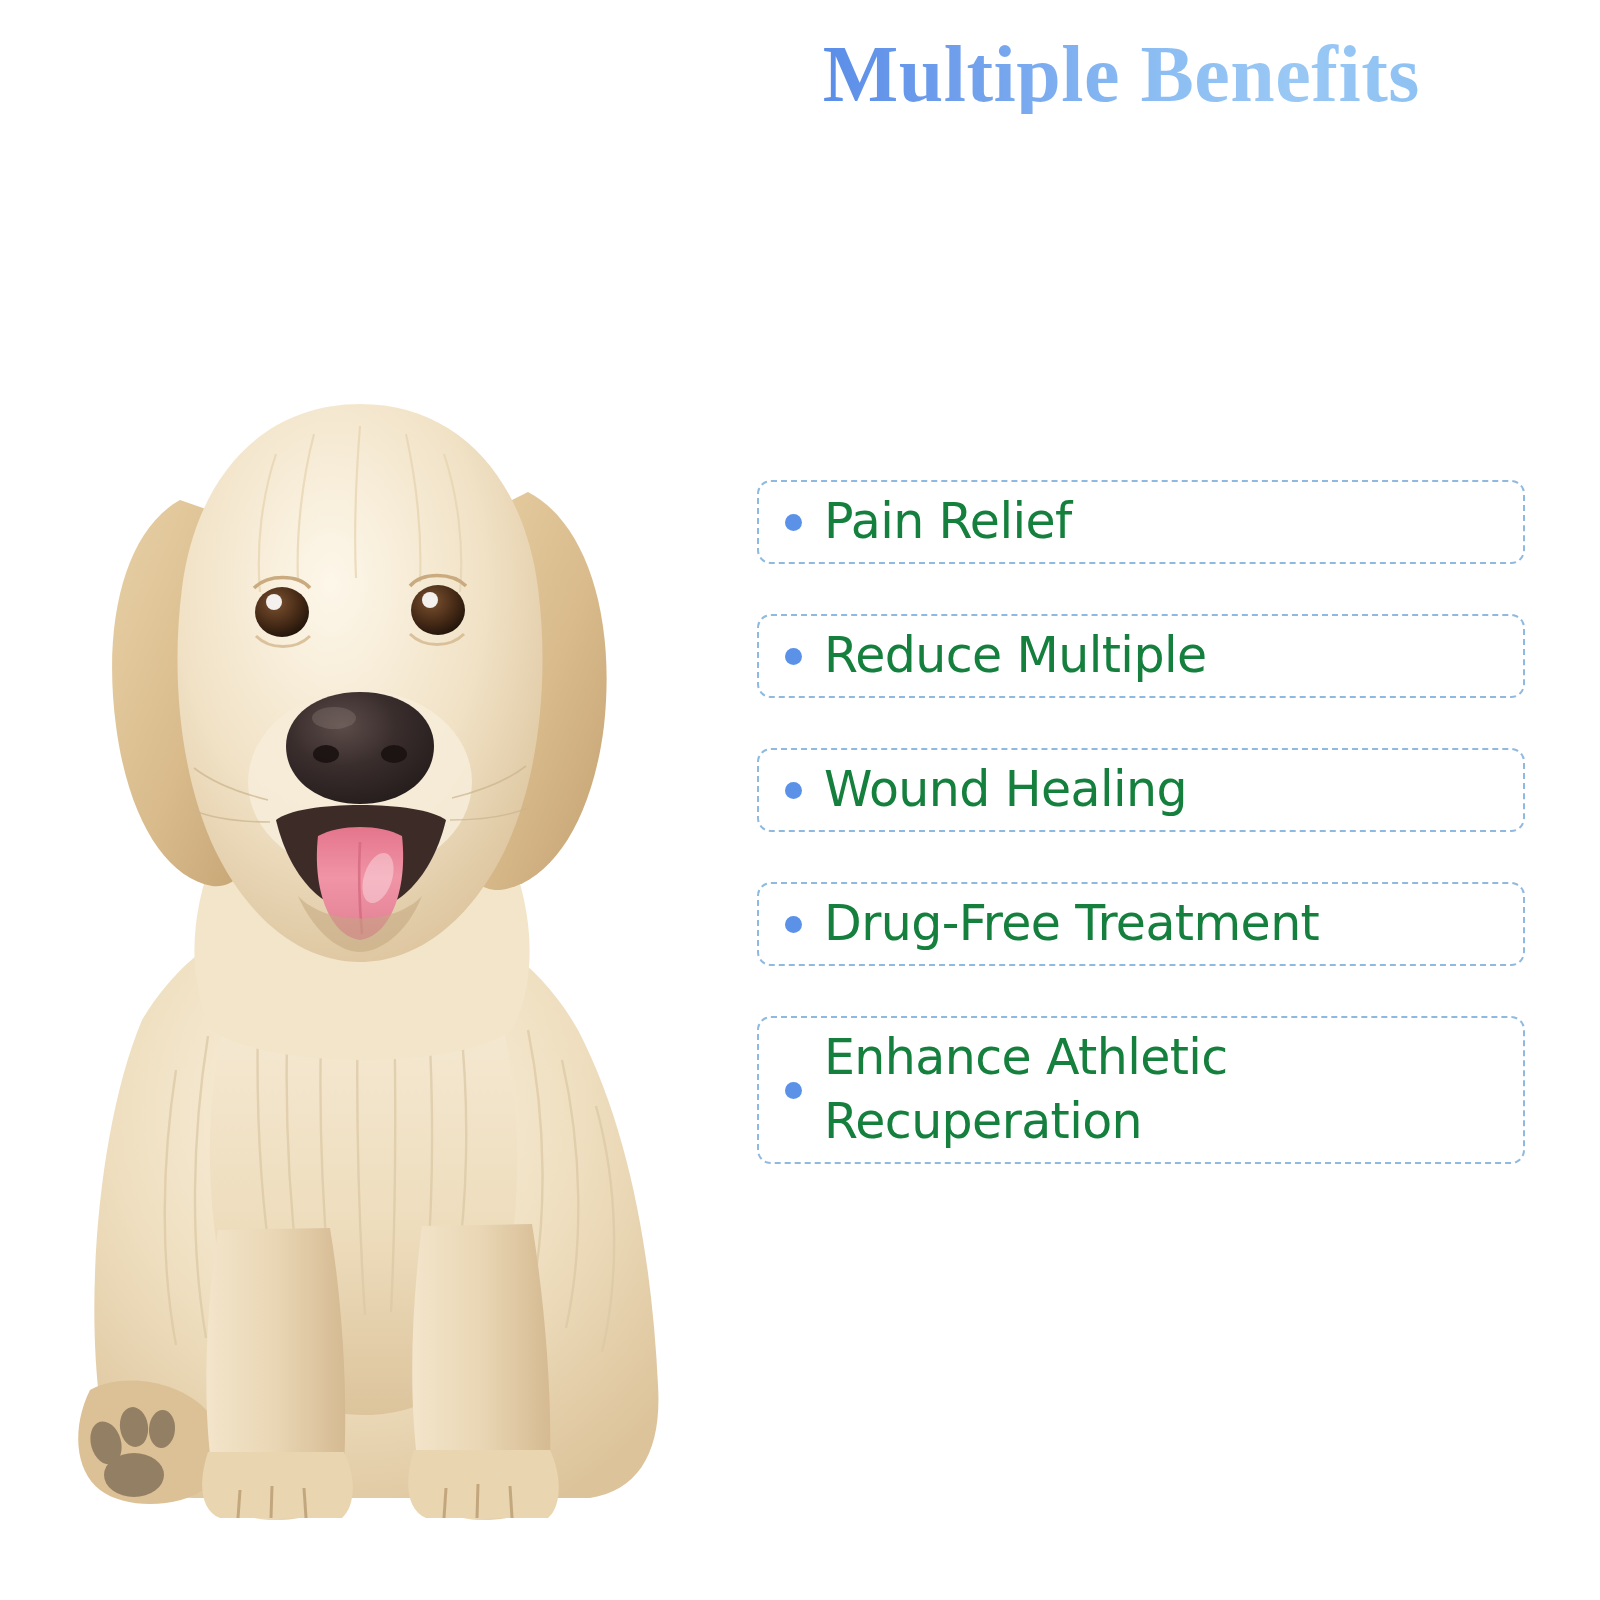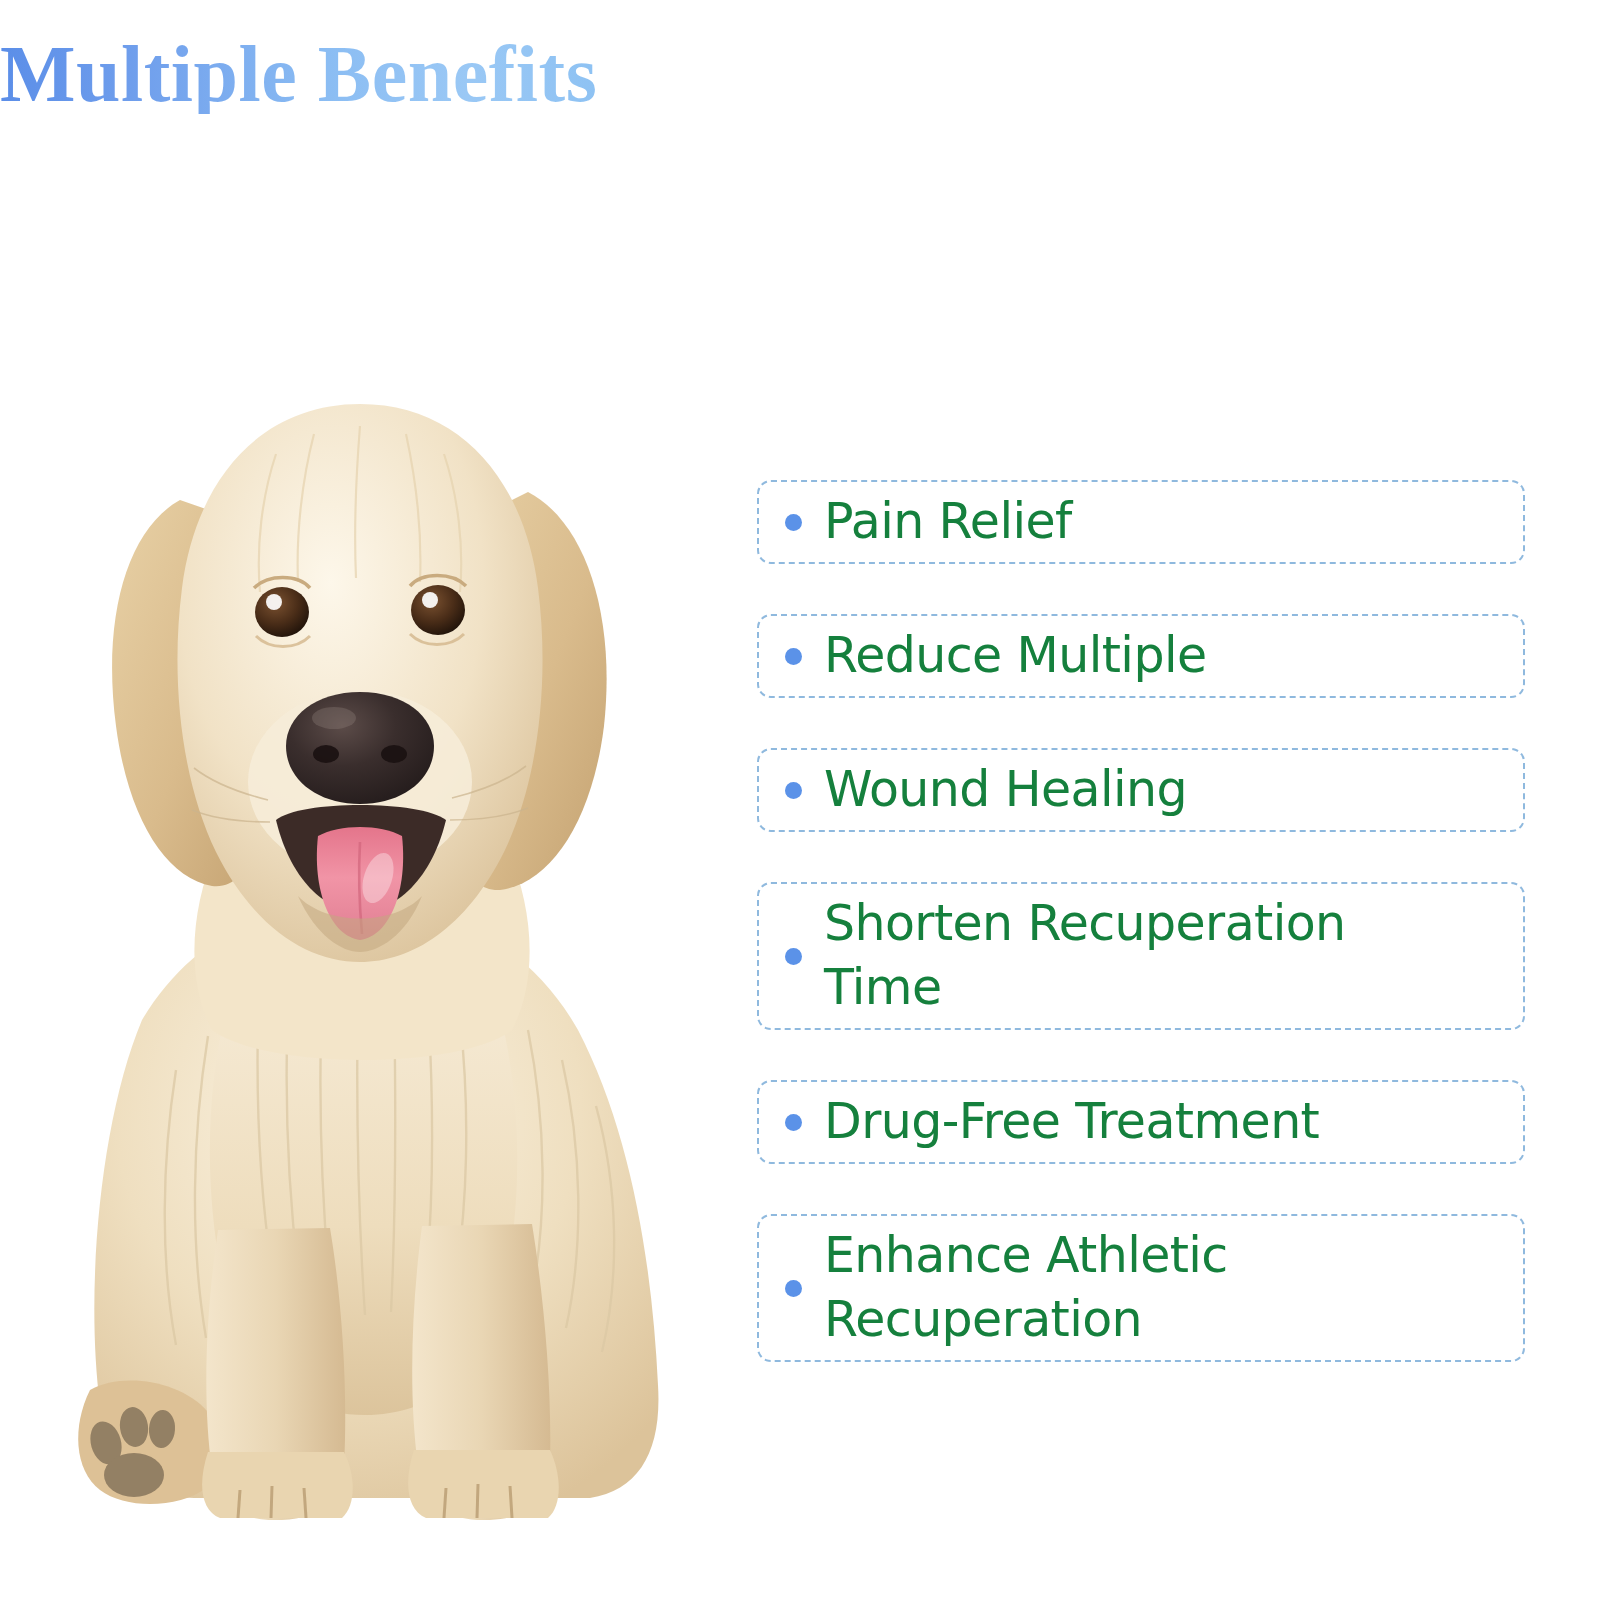--- a/index.html
+++ b/index.html
@@ -21,21 +21,21 @@
     height: 1600px;
     background: #ffffff;
   }
 
   
   .title-wrap {
     position: absolute;
     left: 0;
     top: 34px;
     width: 1420px;
-    text-align: left;
+    text-align: right;
   }
   .title {
     display: inline-block;
     font-family: "Liberation Serif", "DejaVu Serif", serif;
     font-weight: bold;
     font-size: 80px;
     line-height: 1.0;
     letter-spacing: 0.5px;
     background-image: linear-gradient(90deg, #5b8ee8 0%, #6f9eec 22%, #8bbdf3 55%, #9ac8f5 78%, #8ec2f3 100%);
     -webkit-background-clip: text;
@@ -272,25 +272,20 @@
     <div class="benefit-item one-line">
       <span class="bullet"></span>
       <span class="benefit-label">Reduce Multiple</span>
     </div>
 
     <div class="benefit-item one-line">
       <span class="bullet"></span>
       <span class="benefit-label">Wound Healing</span>
     </div>
 
-    <div class="benefit-item two-line">
-      <span class="bullet"></span>
-      <span class="benefit-label">Shorten Recuperation
-Time</span>
-    </div>
 
     <div class="benefit-item one-line">
       <span class="bullet"></span>
       <span class="benefit-label">Drug-Free Treatment</span>
     </div>
 
 
     <div class="benefit-item two-line">
       <span class="bullet"></span>
       <span class="benefit-label">Enhance Athletic

